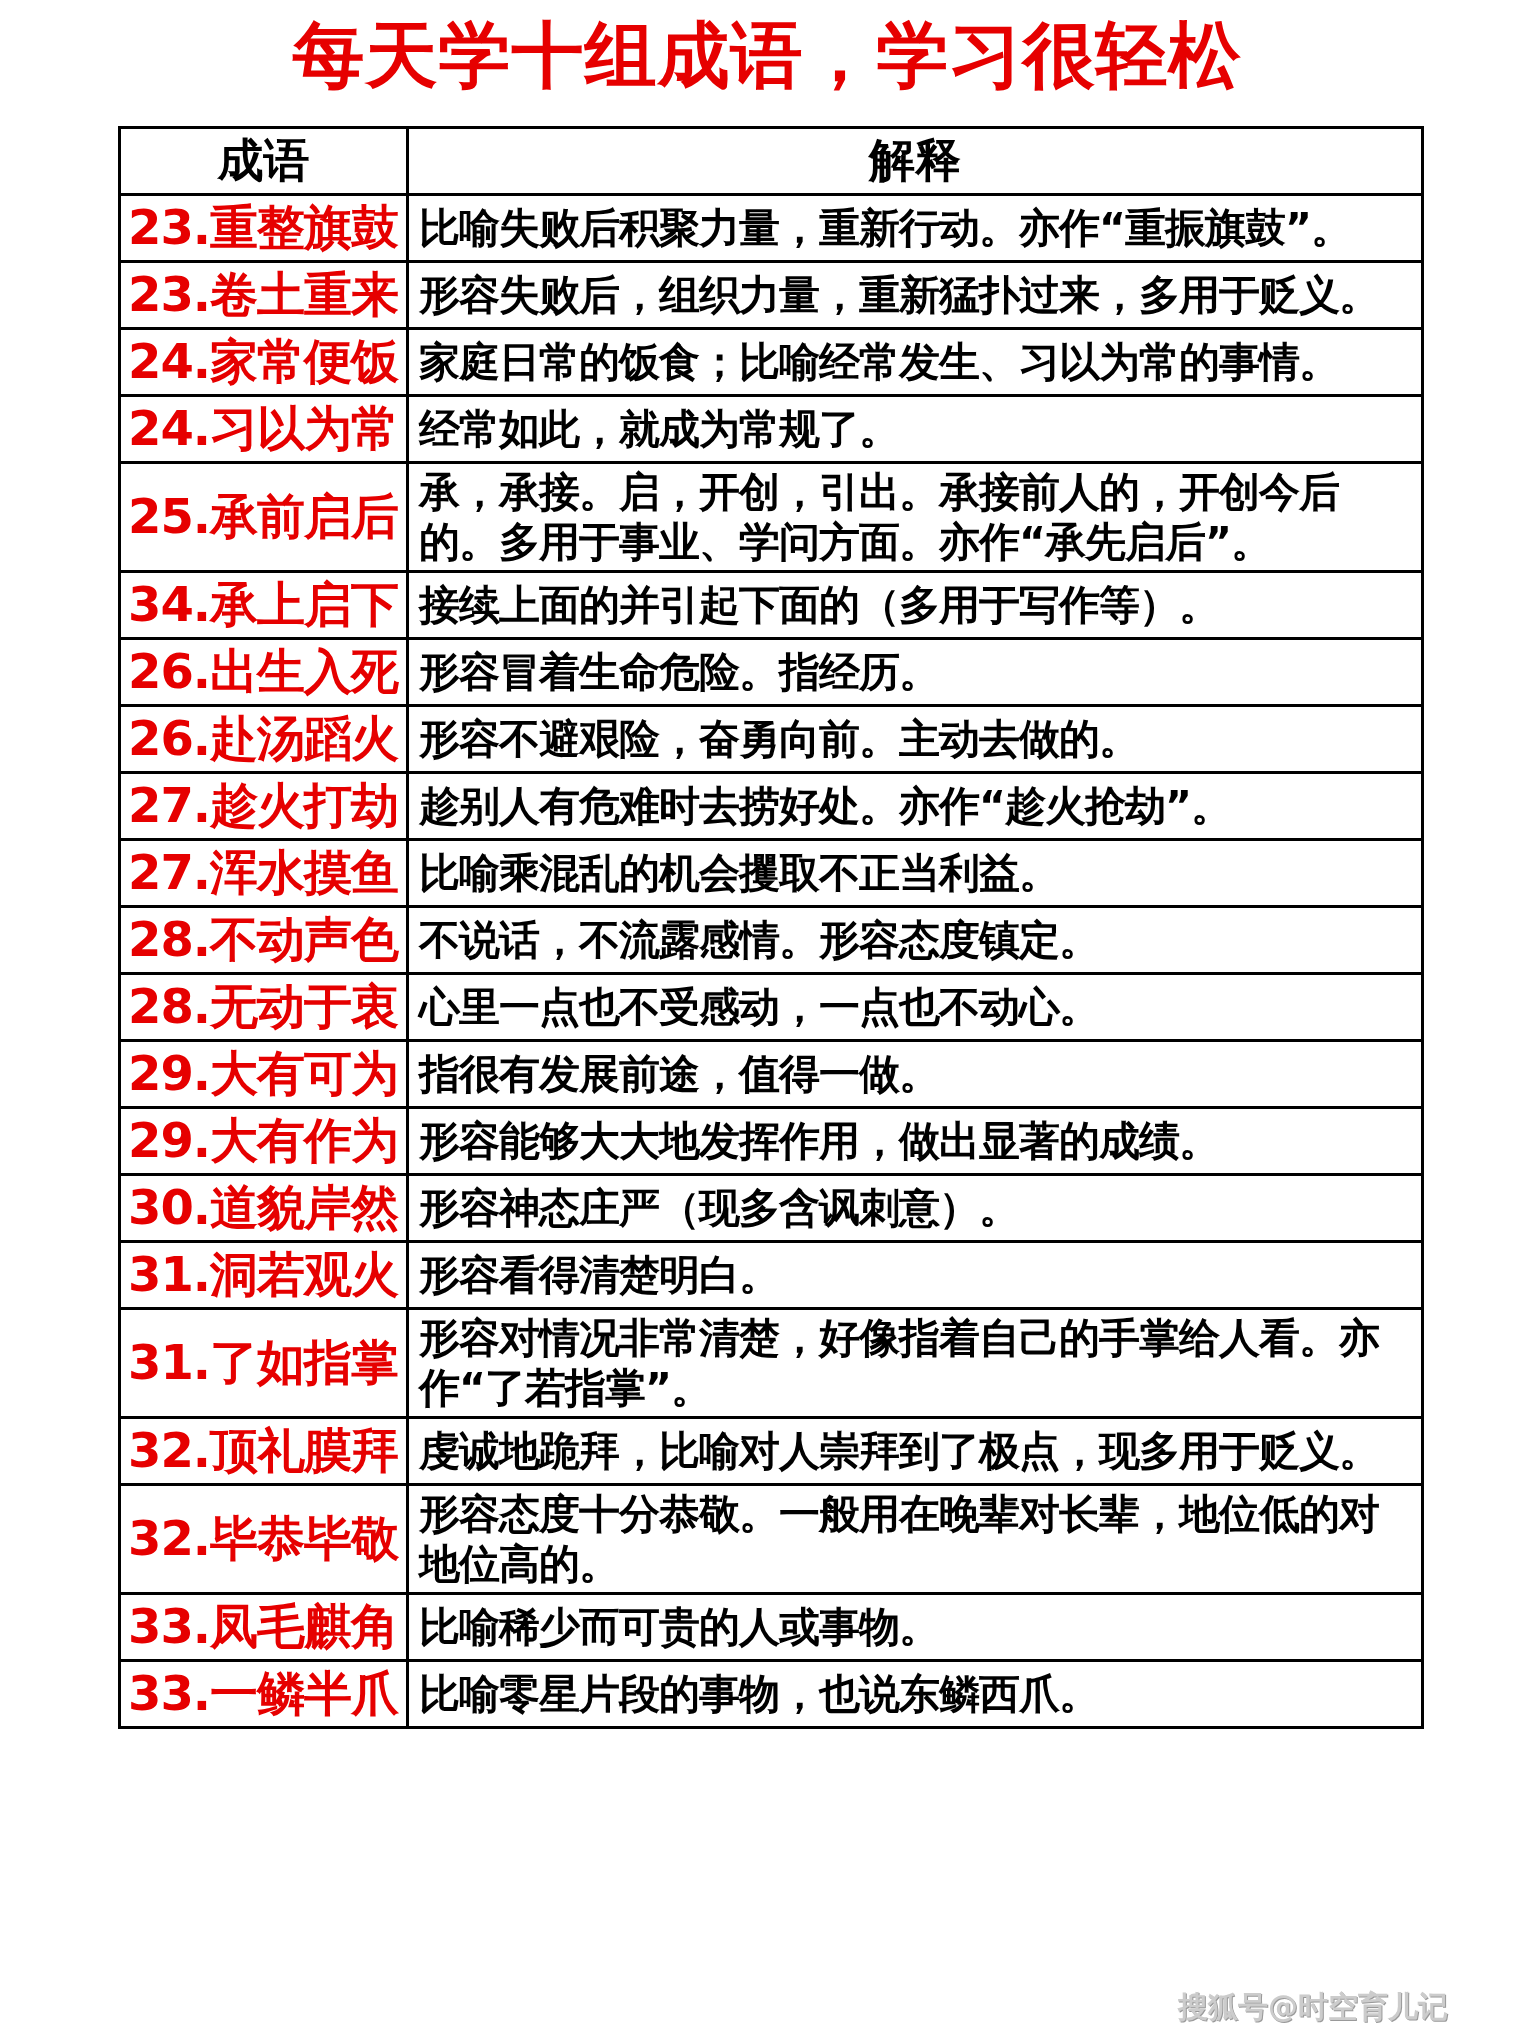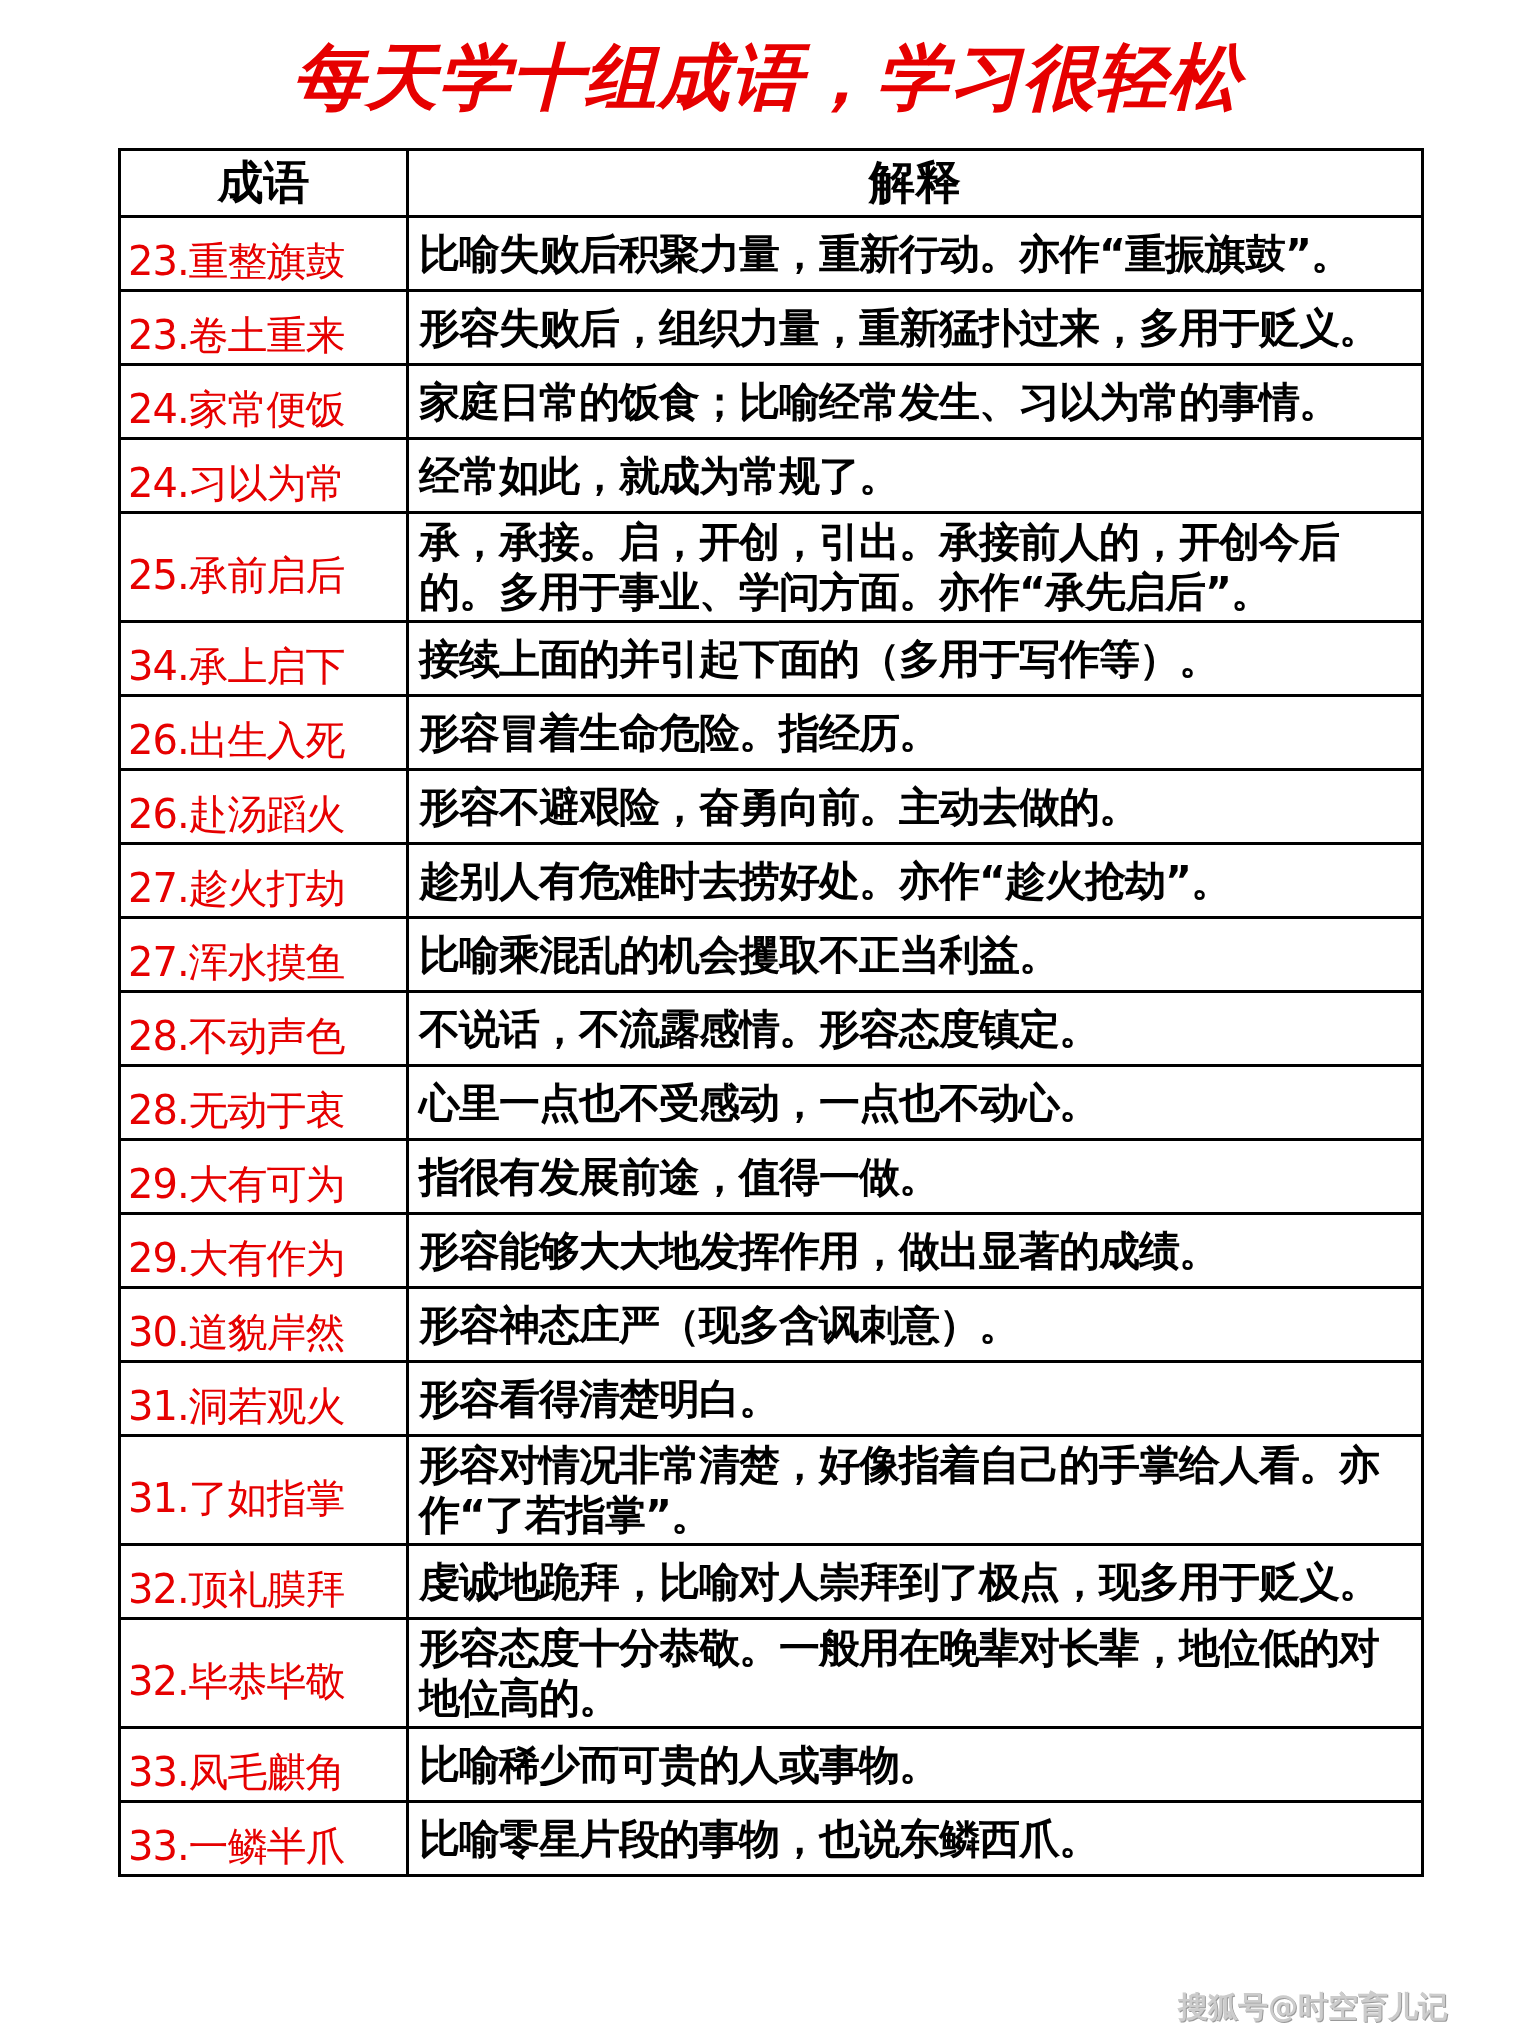--- a/index.html
+++ b/index.html
@@ -10,29 +10,28 @@
   html,body{margin:0;padding:0;}
   body{
     width:1534px;
     height:2044px;
     background:#ffffff;
     position:relative;
     font-family:"DejaVu Sans","Liberation Sans",sans-serif;
     overflow:hidden;
   }
   .title{
-    padding-top:32px;
+    padding-top:10px;
     text-align:center;
     color:var(--accent);
     font-size:72px;
     font-weight:900;
     line-height:1.25;
     letter-spacing:1px;
     white-space:nowrap;
-    font-style:italic;
   }
   table.idiom-table{
     margin:26px 0 0 118px;
     width:1306px;
     border-collapse:collapse;
     table-layout:fixed;
   }
   .idiom-table th,
   .idiom-table td{
     border:3px solid var(--ink);
@@ -43,23 +42,23 @@
     font-size:46px;
     font-weight:bold;
     color:var(--ink);
     text-align:center;
     vertical-align:middle;
   }
   .idiom-table th.col-idiom{width:288px;}
   .idiom-table tbody tr{height:62px;}
   td.idiom{
     color:var(--accent);
-    font-size:40px;
-    font-weight:normal;
-    padding:16px 2px 0 7px;
+    font-size:48px;
+    font-weight:bold;
+    padding:0 2px 0 7px;
     white-space:nowrap;
     vertical-align:middle;
     letter-spacing:-1px;
   }
   td.explanation{
     color:var(--ink);
     font-size:41px;
     font-weight:bold;
     line-height:50px;
     padding:3px 4px 3px 10px;

